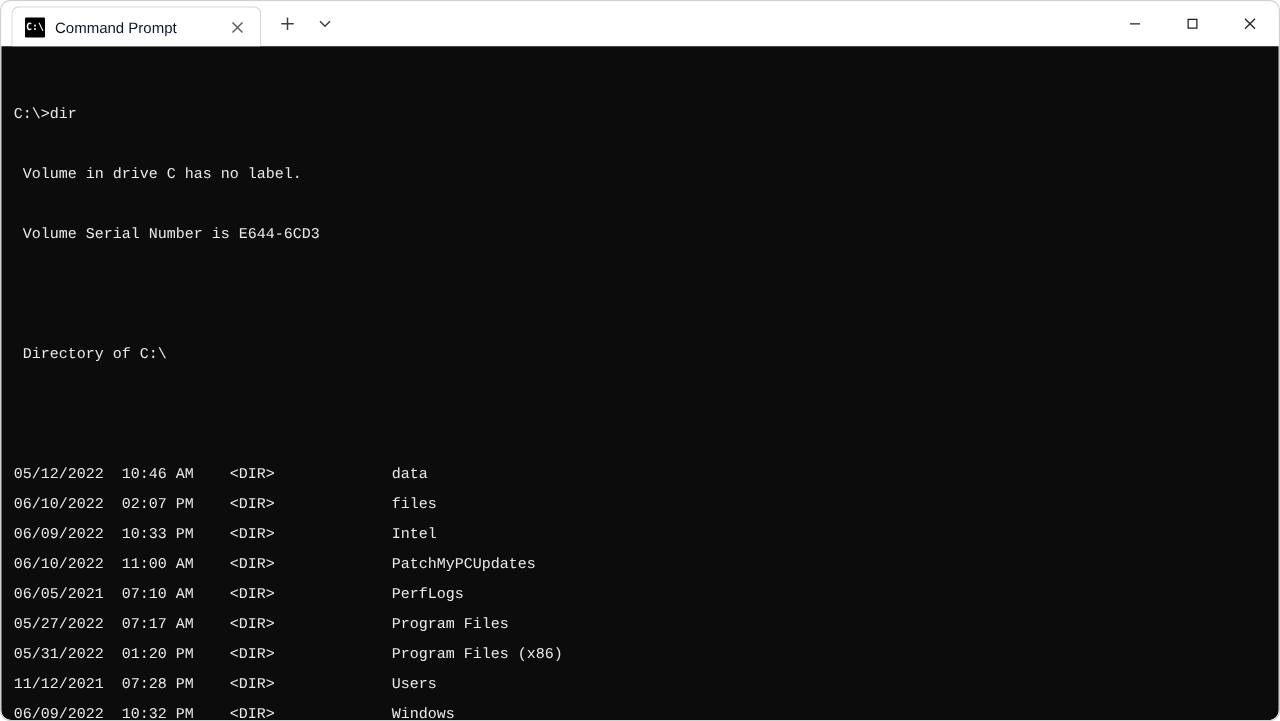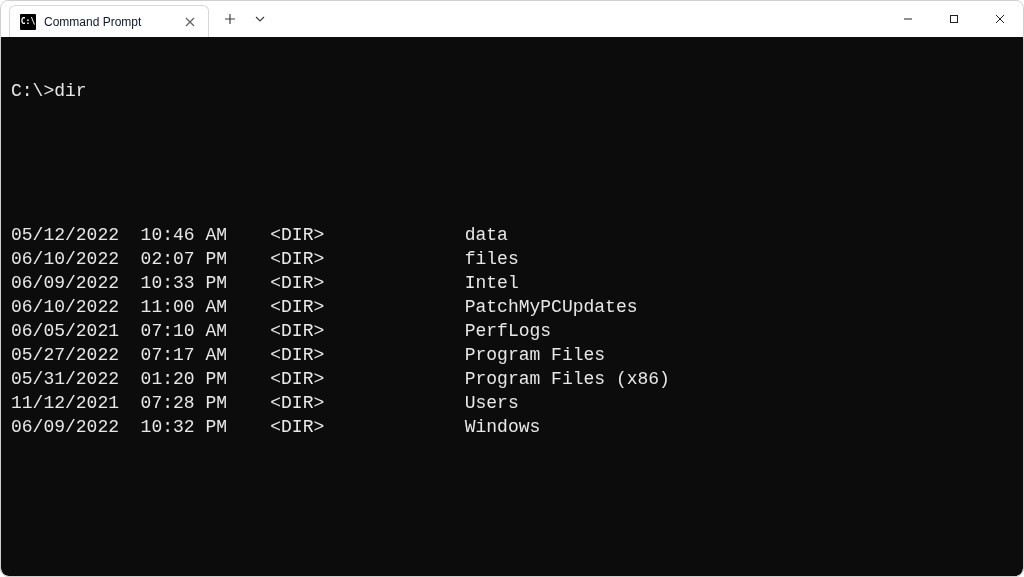--- a/index.html
+++ b/index.html
@@ -87,21 +87,21 @@
       align-items: center;
       justify-content: center;
       color: #202020;
       cursor: pointer;
     }
     .terminal {
       background: #0c0c0c;
       height: calc(100% - 36px);
       padding: 18px 10px 10px 10px;
       font-family: Consolas, "Courier New", monospace;
-      font-size: 18px;
+      font-size: 12px;
       line-height: 24px;
       color: #e8e8e8;
       white-space: pre;
       overflow: hidden;
       border-radius: 0 0 8px 8px;
     }
     .line { white-space: pre; }
   </style>
 </head>
 <body>
@@ -142,20 +142,23 @@
     <div class="win-btn">
       <svg width="10" height="10" viewBox="0 0 10 10">
           <path d="M1 1 L9 9 M9 1 L1 9" stroke="#202020" stroke-width="1"></path>
         </svg>
     </div>
   </div>
 </div>
 
 <div class="terminal">
 <div class="line">C:\&gt;dir</div>
+<div class="line"> Volume in drive C has no label.</div>
+<div class="line"> Volume Serial Number is E644-6CD3</div>
 <div class="line">&nbsp;</div>
+<div class="line"> Directory of C:\</div>
 <div class="line">&nbsp;</div>
 <div id="entries"><div class="line">05/12/2022  10:46 AM    &lt;DIR&gt;             data</div><div class="line">06/10/2022  02:07 PM    &lt;DIR&gt;             files</div><div class="line">06/09/2022  10:33 PM    &lt;DIR&gt;             Intel</div><div class="line">06/10/2022  11:00 AM    &lt;DIR&gt;             PatchMyPCUpdates</div><div class="line">06/05/2021  07:10 AM    &lt;DIR&gt;             PerfLogs</div><div class="line">05/27/2022  07:17 AM    &lt;DIR&gt;             Program Files</div><div class="line">05/31/2022  01:20 PM    &lt;DIR&gt;             Program Files (x86)</div><div class="line">11/12/2021  07:28 PM    &lt;DIR&gt;             Users</div><div class="line">06/09/2022  10:32 PM    &lt;DIR&gt;             Windows</div></div>
 
 
 
 
 </div>
 
 </body></html>

